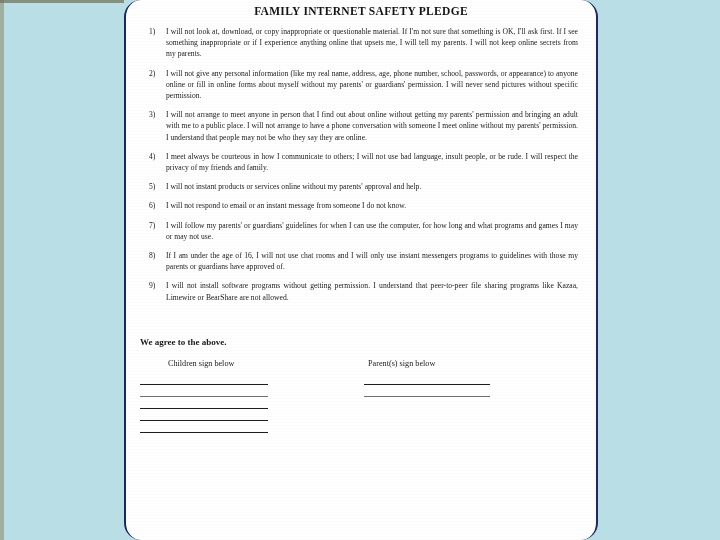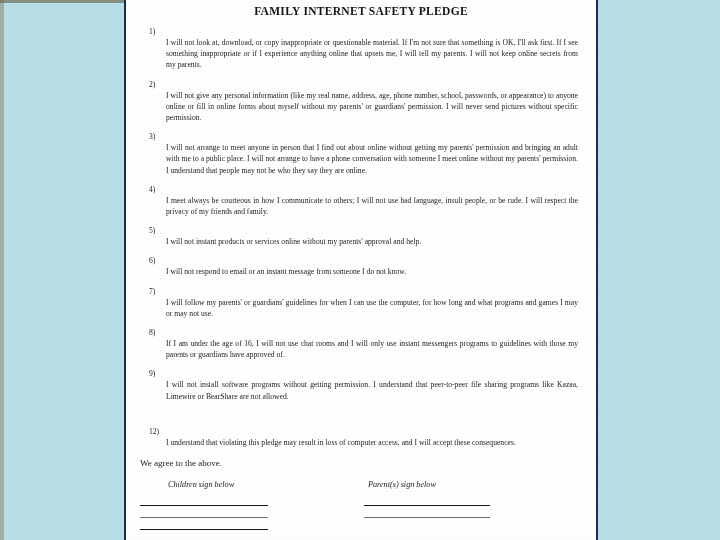--- a/index.html
+++ b/index.html
@@ -24,20 +24,21 @@
     position: absolute;
     left: 124px;
     top: 0px;
     width: 474px;
     height: 540px;
     background: #ffffff;
     border-left: 2px solid #1b2a5e;
     border-right: 2px solid #1b2a5e;
     box-sizing: border-box;
     overflow: hidden;
+    border-radius: 17px;
   }
   #doc-inner {
     position: absolute;
     left: 0;
     top: 0;
     width: 470px;
     height: 540px;
   }
   .doc-title {
     text-align: center;
@@ -71,38 +72,37 @@
     color: #1a1a1a;
   }
   .item-text {
     flex: 1 1 auto;
     font-size: 7.6px;
     line-height: 11.2px;
     color: #1a1a1a;
     text-align: justify;
     padding-right: 18px;
     letter-spacing: 0.02px;
-    margin-top: 11px;
   }
   #items-wrap {
     margin-top: 9px;
   }
   .gap-1 { height: 8px; }
 
   .agree-line {
     font-size: 9px;
     color: #1a1a1a;
     margin: 9px 0 0 14px;
     line-height: 12px;
+    font-weight: bold;
   }
   .sign-headers {
     position: relative;
     height: 16px;
     margin-top: 11px;
-    font-style: italic;
   }
   .sign-head {
     position: absolute;
     font-size: 8.2px;
     color: #1a1a1a;
     white-space: nowrap;
   }
   .sign-head.children { left: 42px; top: 0; }
   .sign-head.parents  { left: 242px; top: 0; }
 
@@ -199,24 +199,20 @@
               <div class="item-text">If I am under the age of 16, I will not use chat rooms and I will only use instant messengers programs to guidelines with those my parents or guardians have approved of.</div>
             </li>
             <li class="gap-1"></li>
             <li class="pledge-item">
               <div class="item-num">9)</div>
               <div class="item-text">I will not install software programs without getting permission. I understand that peer-to-peer file sharing programs like Kazaa, Limewire or BearShare are not allowed.</div>
             </li>
             <li class="gap-1"></li>
             <li class="gap-1"></li>
             <li class="gap-1"></li>
-            <li class="pledge-item">
-              <div class="item-num">12)</div>
-              <div class="item-text">I understand that violating this pledge may result in loss of computer access, and I will accept these consequences.</div>
-            </li>
           </ol>
       </div>
 
       <div class="agree-line">We agree to the above.</div>
 
       <div class="sign-headers">
         <div class="sign-head children">Children sign below</div>
         <div class="sign-head parents">Parent(s) sign below</div>
       </div>
 

